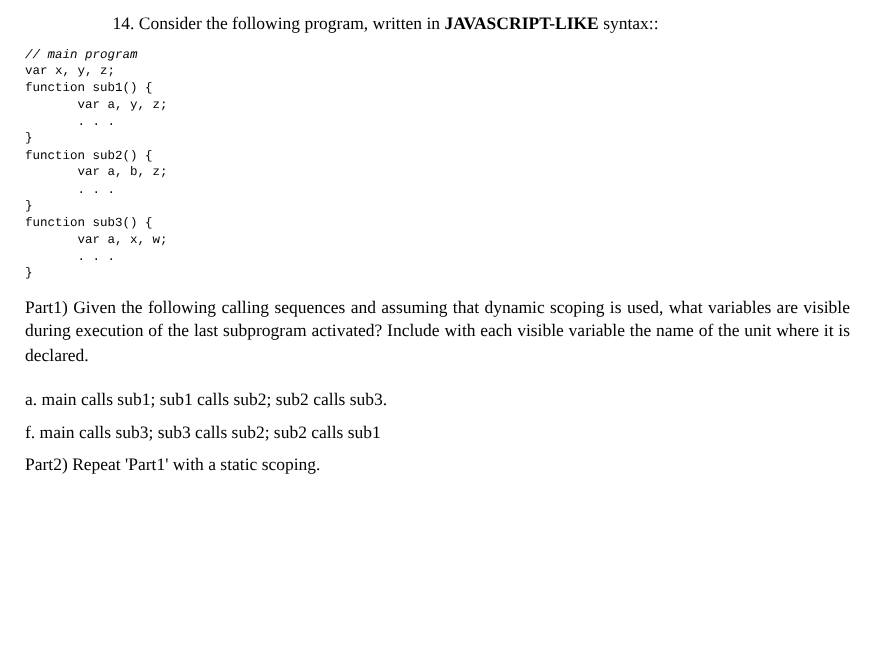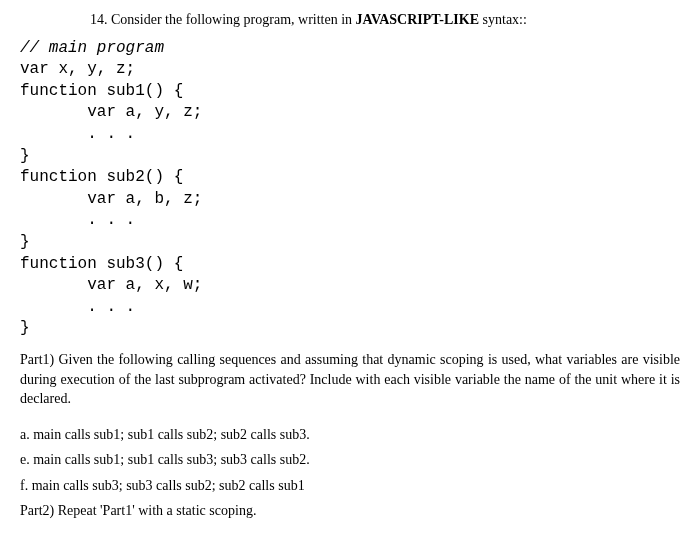--- a/index.html
+++ b/index.html
@@ -24,21 +24,21 @@
     .question-num {
       display: inline;
       text-align: center;
     }
     .bold {
       font-weight: bold;
       text-align: center;
     }
     .code-block {
       font-family: 'Courier New', Courier, monospace;
-      font-size: 16px;
+      font-size: 10px;
       line-height: 1.35;
       margin-bottom: 10px;
       white-space: pre;
     }
     .comment {
       font-style: italic;
     }
     .part-text {
       margin-top: 10px;
       margin-bottom: 8px;
@@ -73,17 +73,16 @@
 <span>}</span>
 <span>function sub3() {</span>
 <span>       var a, x, w;</span>
 <span>       . . .</span>
 <span>}</span></div>
 
 <div class="part-text">Part1) Given the following calling sequences and assuming that dynamic scoping is used, what variables are visible during execution of the last subprogram activated?  Include with each visible variable the name of the unit where it is declared.</div>
 
 <div class="list-items">
   <div class="list-item">a. main calls sub1; sub1 calls sub2; sub2 calls sub3.</div>
-  <div class="list-item">e. main calls sub1; sub1 calls sub3; sub3 calls sub2.</div>
   <div class="list-item">f. main calls sub3; sub3 calls sub2; sub2 calls sub1</div>
 </div>
 
 <div class="part2">Part2) Repeat 'Part1' with a static scoping.</div>
 
 </body></html>

